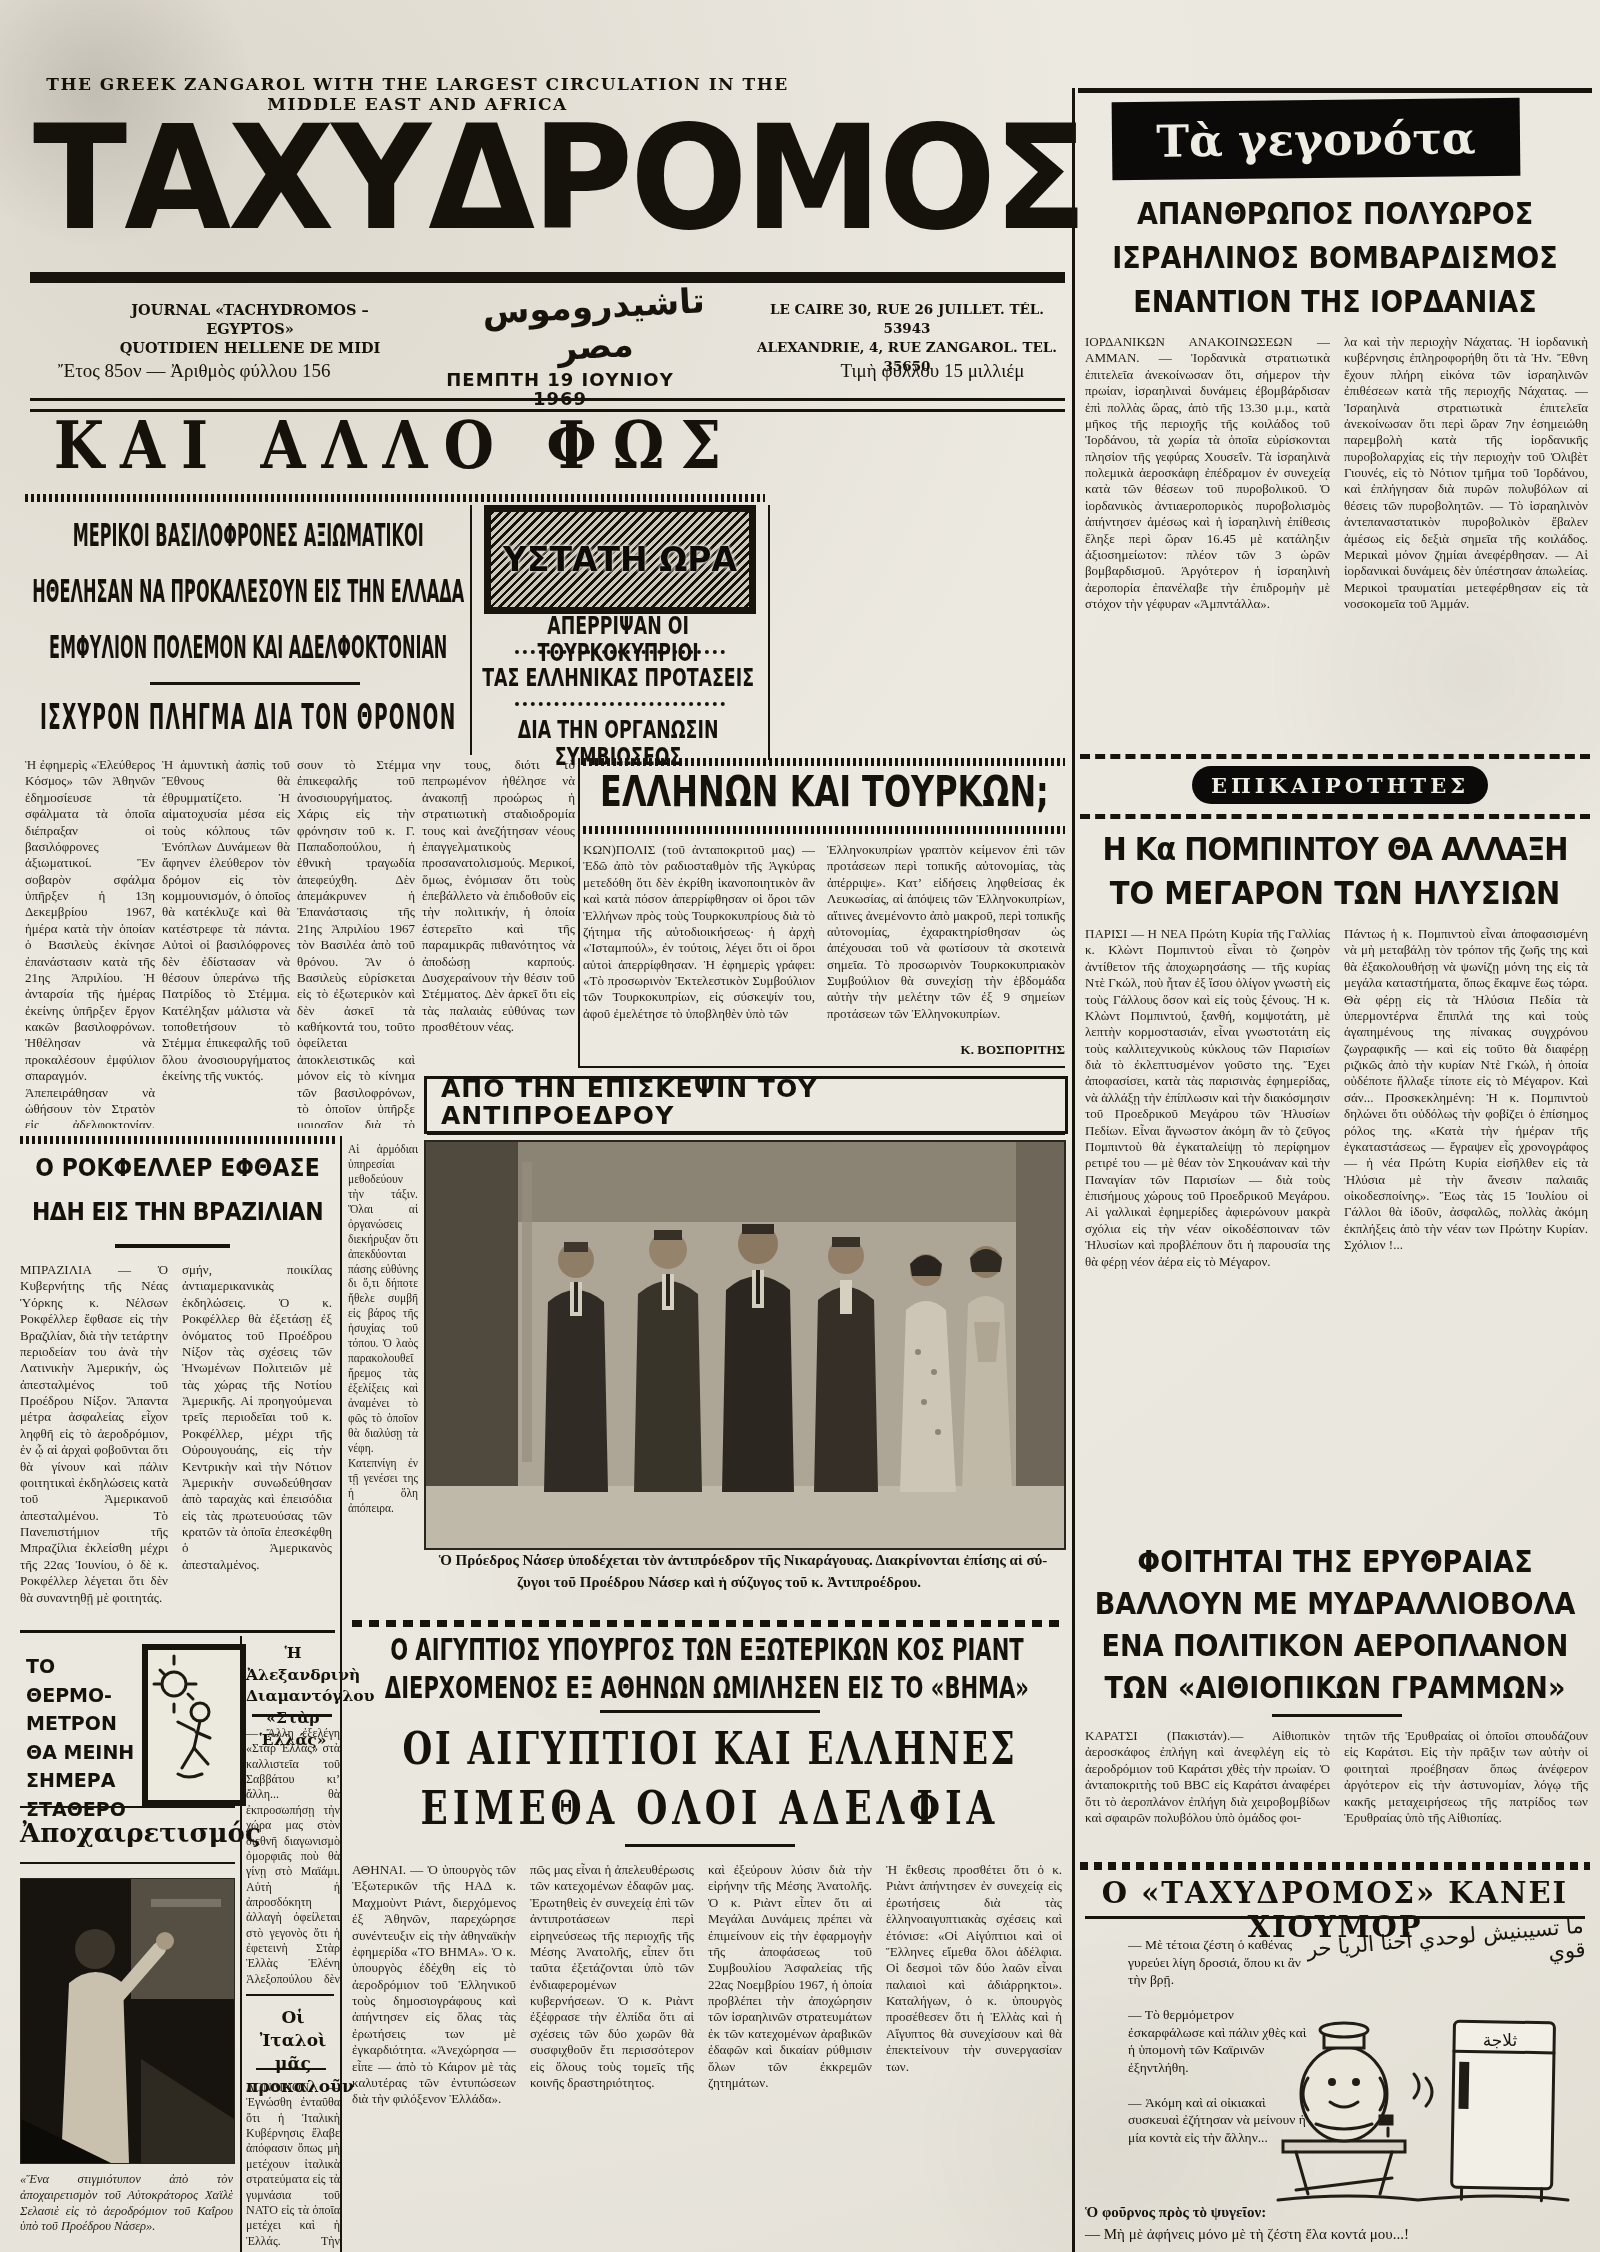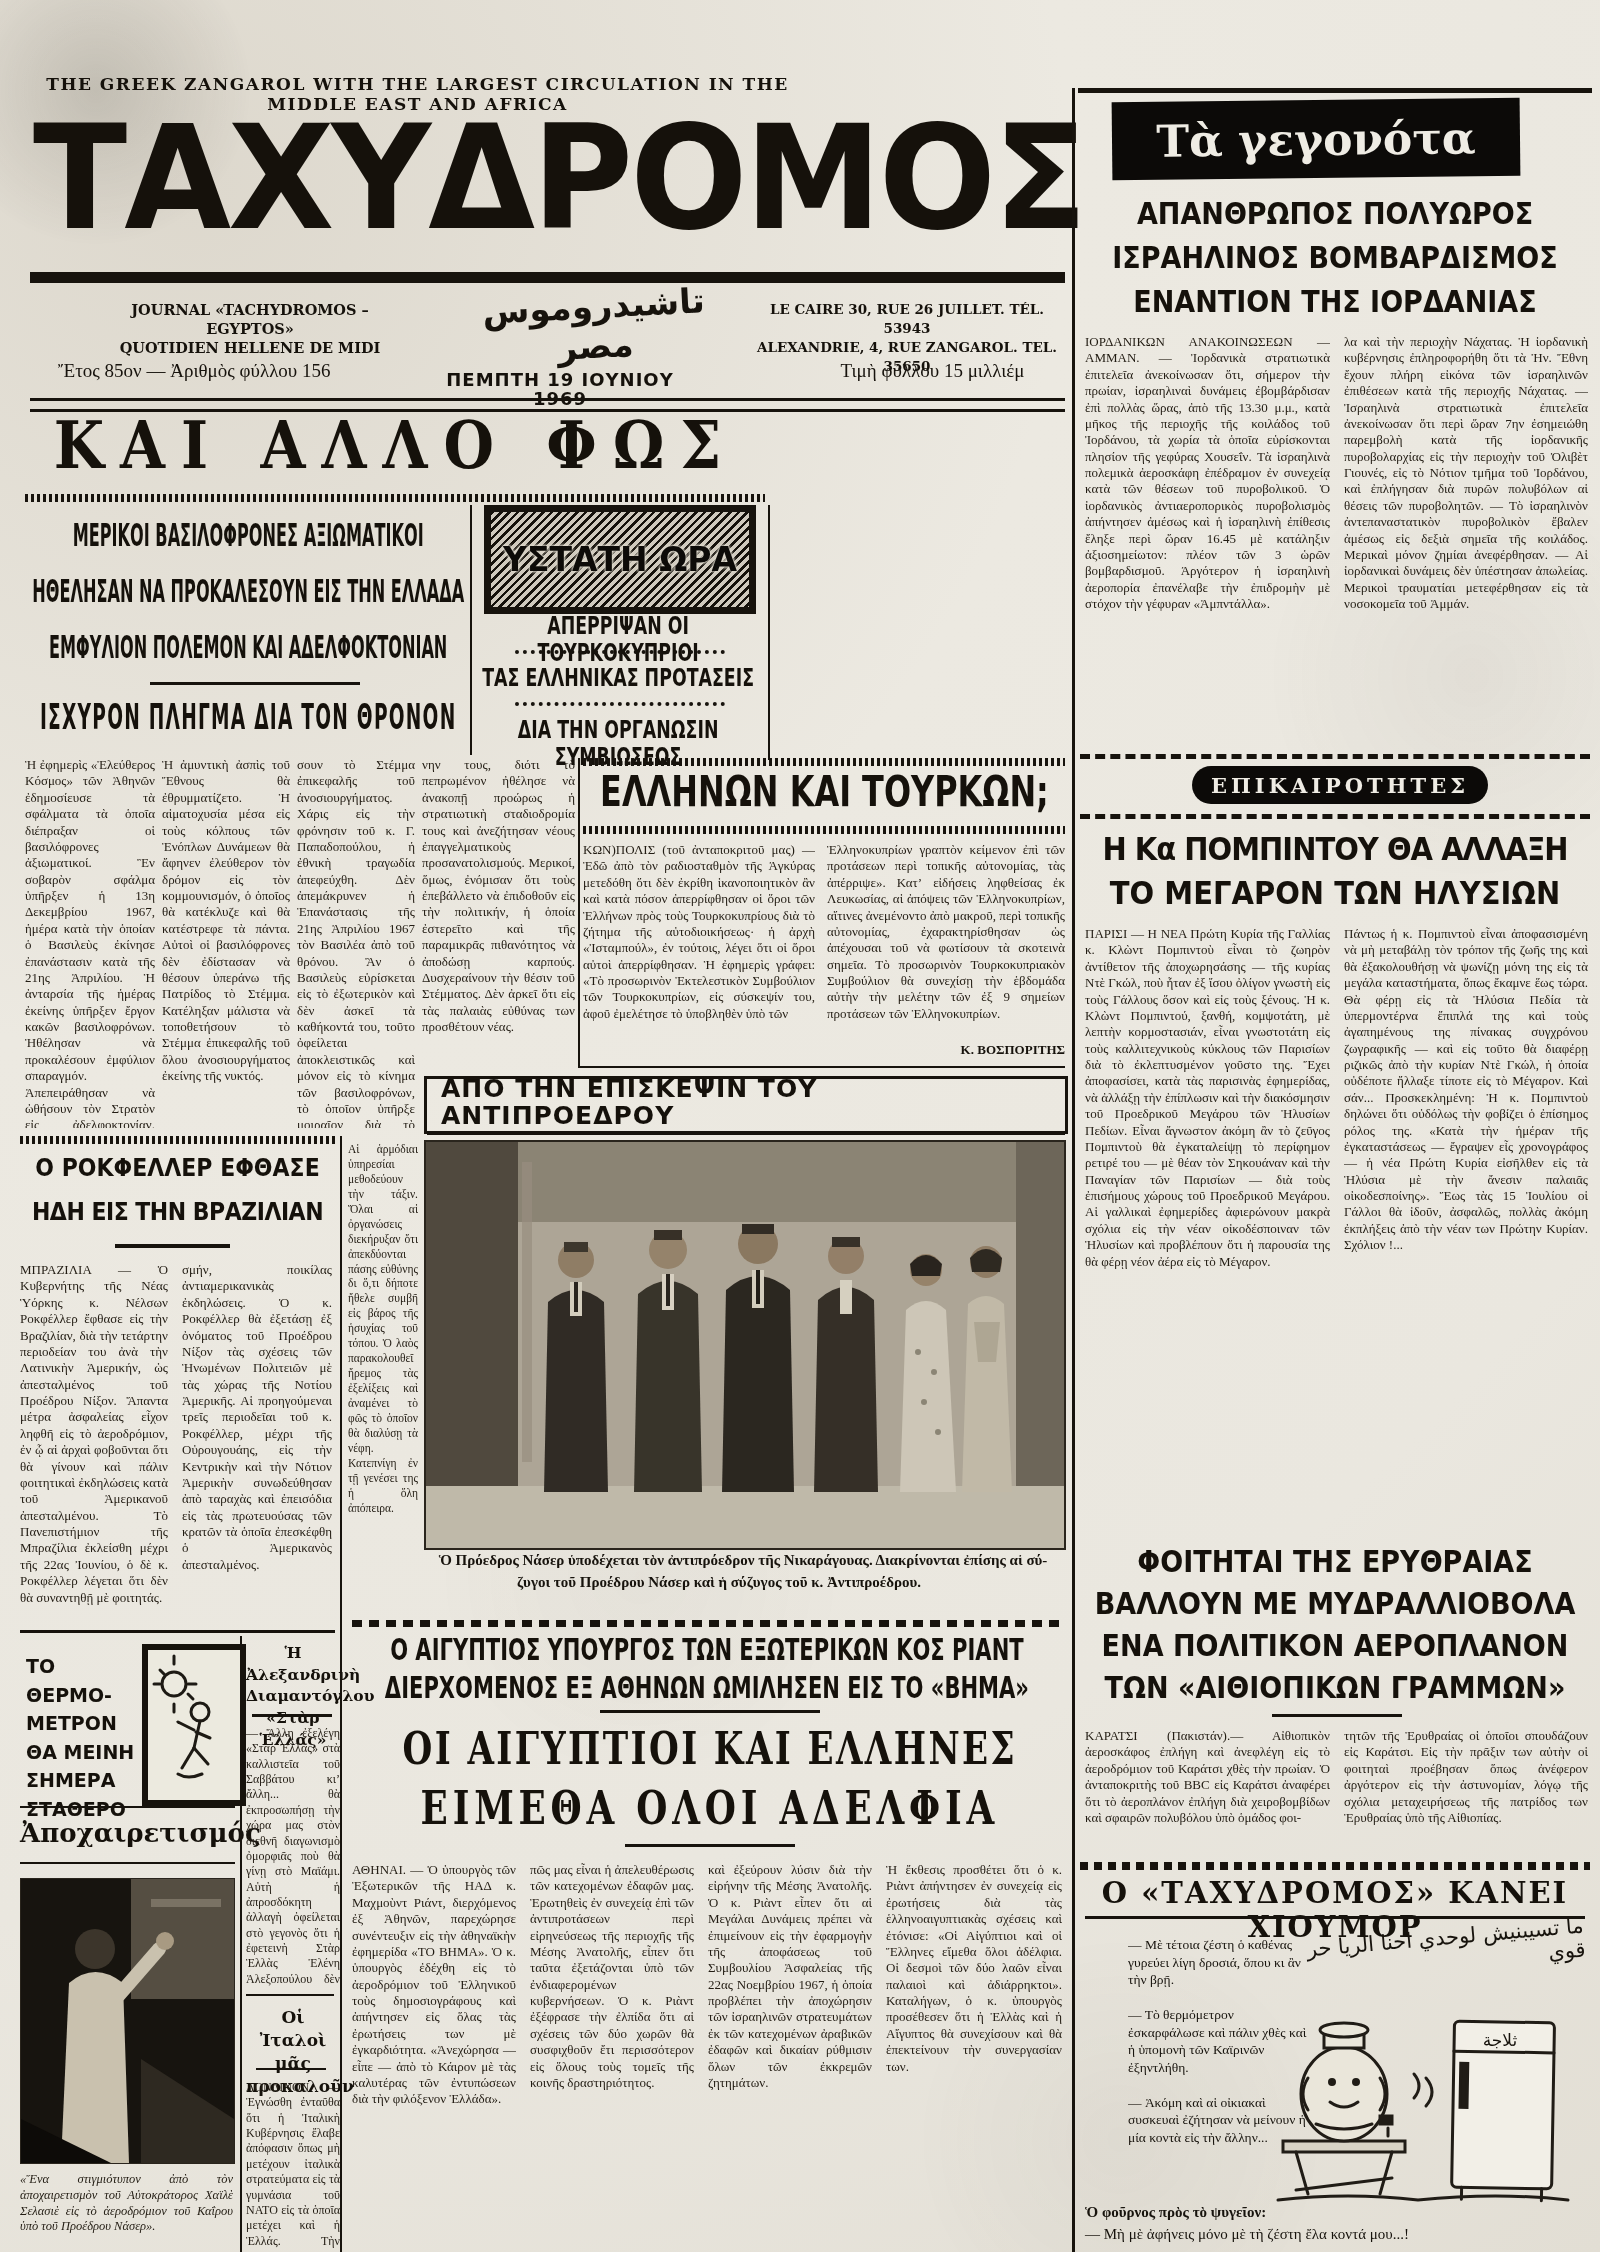--- a/index.html
+++ b/index.html
@@ -228,21 +228,21 @@
   <div class="abs hs ctr" style="left:1080px;top:876px;width:510px;font-size:29px;transform:scaleY(1.1);transform-origin:left top;">ΤΟ ΜΕΓΑΡΟΝ ΤΩΝ ΗΛΥΣΙΩΝ</div>
   <div class="abs j" style="left:1085px;top:926px;width:245px;height:608px;">ΠΑΡΙΣΙ — Η ΝΕΑ Πρώτη Κυρία τῆς Γαλλίας κ. Κλὼντ Πομπιντοὺ εἶναι τὸ ζωηρὸν ἀντίθετον τῆς ἀποχωρησάσης — τῆς κυρίας Ντὲ Γκώλ, ποὺ ἦταν ἐξ ἴσου ὀλίγον γνωστὴ εἰς τοὺς Γάλλους ὅσον καὶ εἰς τοὺς ξένους. Ἡ κ. Κλὼντ Πομπιντού, ξανθή, κομψοτάτη, μὲ λεπτὴν κορμοστασιάν, εἶναι γνωστοτάτη εἰς τοὺς καλλιτεχνικοὺς κύκλους τῶν Παρισίων διὰ τὸ ἐκλεπτυσμένον γοῦστο της. Ἔχει ἀποφασίσει, κατὰ τὰς παρισινὰς ἐφημερίδας, νὰ ἀλλάξῃ τὴν ἐπίπλωσιν καὶ τὴν διακόσμησιν τοῦ Προεδρικοῦ Μεγάρου τῶν Ἠλυσίων Πεδίων. Εἶναι ἄγνωστον ἀκόμη ἂν τὸ ζεῦγος Πομπιντοὺ θὰ ἐγκαταλείψῃ τὸ περίφημον ρετιρέ του — μὲ θέαν τὸν Σηκουάναν καὶ τὴν Παναγίαν τῶν Παρισίων — διὰ τοὺς ἐπισήμους χώρους τοῦ Προεδρικοῦ Μεγάρου. Αἱ γαλλικαὶ ἐφημερίδες ἀφιερώνουν μακρὰ σχόλια εἰς τὴν νέαν οἰκοδέσποιναν τῶν Ἠλυσίων καὶ προβλέπουν ὅτι ἡ παρουσία της θὰ φέρῃ νέον ἀέρα εἰς τὸ Μέγαρον.</div>
   <div class="abs j" style="left:1344px;top:926px;width:244px;height:608px;">Πάντως ἡ κ. Πομπιντοὺ εἶναι ἀποφασισμένη νὰ μὴ μεταβάλῃ τὸν τρόπον τῆς ζωῆς της καὶ θὰ ἐξακολουθήσῃ νὰ ψωνίζῃ μόνη της εἰς τὰ μεγάλα καταστήματα, ὅπως ἔκαμνε ἕως τώρα. Θὰ φέρῃ εἰς τὰ Ἠλύσια Πεδία τὰ ὑπερμοντέρνα ἔπιπλά της καὶ τοὺς ἀγαπημένους της πίνακας συγχρόνου ζωγραφικῆς — καὶ εἰς τοῦτο θὰ διαφέρῃ ριζικῶς ἀπὸ τὴν κυρίαν Ντὲ Γκώλ, ἡ ὁποία οὐδέποτε ἤλλαξε τίποτε εἰς τὸ Μέγαρον. Καὶ σάν... Προσκεκλημένη: Ἡ κ. Πομπιντοὺ δηλώνει ὅτι οὐδόλως τὴν φοβίζει ὁ ἐπίσημος ρόλος της. «Κατὰ τὴν ἡμέραν τῆς ἐγκαταστάσεως — ἔγραψεν εἷς χρονογράφος — ἡ νέα Πρώτη Κυρία εἰσῆλθεν εἰς τὰ Ἠλύσια μὲ τὴν ἄνεσιν παλαιᾶς οἰκοδεσποίνης». Ἕως τὰς 15 Ἰουλίου οἱ Γάλλοι θὰ ἰδοῦν, ἀσφαλῶς, πολλὰς ἀκόμη ἐκπλήξεις ἀπὸ τὴν νέαν των Πρώτην Κυρίαν. Σχόλιον !...</div>
 
   <div class="abs hs ctr" style="left:1080px;top:1546px;width:510px;font-size:27px;transform:scaleY(1.1);transform-origin:left top;">ΦΟΙΤΗΤΑΙ ΤΗΣ ΕΡΥΘΡΑΙΑΣ</div>
   <div class="abs hs ctr" style="left:1080px;top:1588px;width:510px;font-size:27px;transform:scaleY(1.1);transform-origin:left top;">ΒΑΛΛΟΥΝ ΜΕ ΜΥΔΡΑΛΛΙΟΒΟΛΑ</div>
   <div class="abs hs ctr" style="left:1080px;top:1630px;width:510px;font-size:27px;transform:scaleY(1.1);transform-origin:left top;">ΕΝΑ ΠΟΛΙΤΙΚΟΝ ΑΕΡΟΠΛΑΝΟΝ</div>
   <div class="abs hs ctr" style="left:1080px;top:1672px;width:510px;font-size:27px;transform:scaleY(1.1);transform-origin:left top;">ΤΩΝ «ΑΙΘΙΟΠΙΚΩΝ ΓΡΑΜΜΩΝ»</div>
   <div class="abs hr" style="left:1272px;top:1714px;width:130px;height:3px;"></div>
   <div class="abs j" style="left:1085px;top:1728px;width:245px;height:126px;">ΚΑΡΑΤΣΙ (Πακιστάν).— Αἰθιοπικὸν ἀεροσκάφος ἐπλήγη καὶ ἀνεφλέγη εἰς τὸ ἀεροδρόμιον τοῦ Καράτσι χθὲς τὴν πρωίαν. Ὁ ἀνταποκριτὴς τοῦ BBC εἰς Καράτσι ἀναφέρει ὅτι τὸ ἀεροπλάνον ἐπλήγη διὰ χειροβομβίδων καὶ σφαιρῶν πολυβόλου ὑπὸ ὁμάδος φοι-</div>
-  <div class="abs j" style="left:1344px;top:1728px;width:244px;height:126px;">τητῶν τῆς Ἐρυθραίας οἱ ὁποῖοι σπουδάζουν εἰς Καράτσι. Εἰς τὴν πρᾶξιν των αὐτὴν οἱ φοιτηταὶ προέβησαν ὅπως ἀνέφερον ἀργότερον εἰς τὴν ἀστυνομίαν, λόγῳ τῆς σχόλια μεταχειρήσεως τῆς πατρίδος των Ἐρυθραίας ὑπὸ τῆς Αἰθιοπίας.</div>
+  <div class="abs j" style="left:1344px;top:1728px;width:244px;height:126px;">τητῶν τῆς Ἐρυθραίας οἱ ὁποῖοι σπουδάζουν εἰς Καράτσι. Εἰς τὴν πρᾶξιν των αὐτὴν οἱ φοιτηταὶ προέβησαν ὅπως ἀνέφερον ἀργότερον εἰς τὴν ἀστυνομίαν, λόγῳ τῆς κακῆς μεταχειρήσεως τῆς πατρίδος των Ἐρυθραίας ὑπὸ τῆς Αἰθιοπίας.</div>
 
   <div class="abs" style="left:1080px;top:1862px;width:510px;height:8px;background:repeating-linear-gradient(90deg,#17130d 0 8px,transparent 8px 14px);"></div>
   <div class="abs sh ctr" style="left:1080px;top:1876px;width:510px;font-size:29px;letter-spacing:2px;">Ο «ΤΑΧΥΔΡΟΜΟΣ» ΚΑΝΕΙ ΧΙΟΥΜΟΡ</div>
   <div class="abs hr" style="left:1085px;top:1916px;width:500px;height:3px;"></div>
   <div class="abs pre" style="left:1085px;top:1936px;width:185px;height:258px;font-size:13.5px;line-height:1.3;overflow:hidden;margin-left:43px;">— Μὲ τέτοια ζέστη ὁ καθένας γυρεύει λίγη δροσιά, ὅπου κι ἂν τὴν βρῇ.
 
 — Τὸ θερμόμετρον ἐσκαρφάλωσε καὶ πάλιν χθὲς καὶ ἡ ὑπομονὴ τῶν Καϊρινῶν ἐξηντλήθη.
 
 — Ἀκόμη καὶ αἱ οἰκιακαὶ συσκευαὶ ἐζήτησαν νὰ μείνουν ἡ μία κοντὰ εἰς τὴν ἄλλην...</div>
   <div class="abs" style="left:1295px;top:1926px;width:290px;font-size:21px;direction:rtl;transform:rotate(-5deg);font-family:'DejaVu Sans',sans-serif;">ما تسيبنيش لوحدي احنا الريا حر قوي</div>

